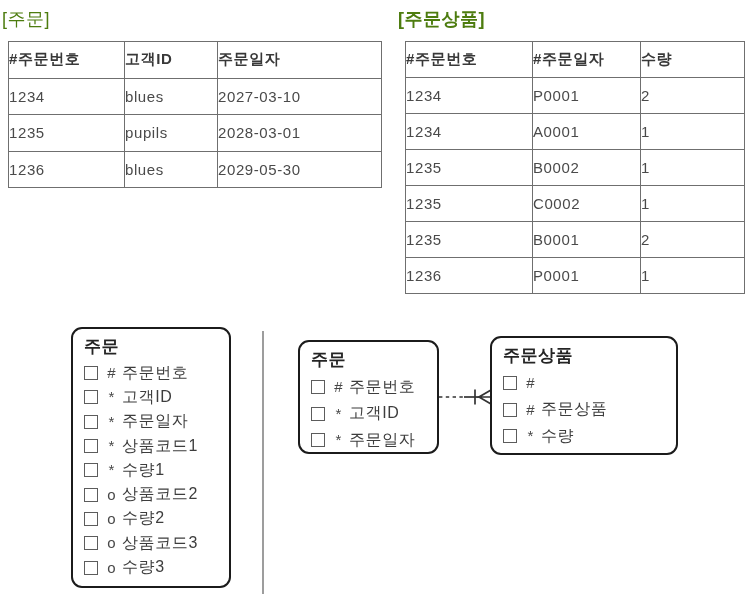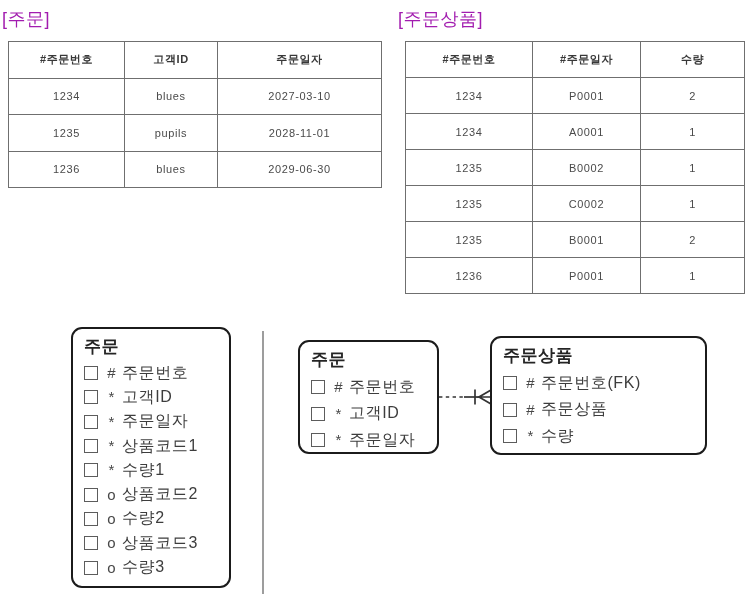--- a/index.html
+++ b/index.html
@@ -2,29 +2,29 @@
 <html><head>
 <meta charset="utf-8">
 <style>
   html,body{margin:0;padding:0;}
   body{
     width:750px;height:599px;position:relative;overflow:hidden;
     background:#ffffff;color:#3f3f3f;
     font-family:"Liberation Sans","DejaVu Sans",sans-serif;
   }
   
-  .caption{position:absolute;font-size:18px;color:#a21caf;letter-spacing:0.5px;}
+  .caption{position:absolute;font-size:18px;color:#4d7c0f;letter-spacing:0.5px;}
   #cap-order{left:2px;top:7px;}
-  #cap-order-item{left:398px;top:7px;}
+  #cap-order-item{left:398px;top:7px;font-weight:bold;}
 
   
   table{position:absolute;border-collapse:collapse;table-layout:fixed;background:#fff;}
   th,td{
-    border:1.3px solid #6f6f6f;text-align:center;vertical-align:middle;
-    font-size:11px;color:#4a4a4a;letter-spacing:0.6px;padding:0;
+    border:1.3px solid #6f6f6f;text-align:left;vertical-align:middle;
+    font-size:15px;color:#4a4a4a;letter-spacing:0.6px;padding:0;
     overflow:hidden;white-space:nowrap;
   }
   th{font-weight:bold;color:#383838;}
   #t-order{left:8px;top:41px;width:370px;}
   #t-order th,#t-order td{height:35.5px;}
   #t-order .c1{width:115px;} #t-order .c2{width:92px;} #t-order .c3{width:163px;}
   #t-order-item{left:405px;top:41px;width:336px;}
   #t-order-item th,#t-order-item td{height:35px;}
   #t-order-item .c1{width:126px;} #t-order-item .c2{width:107px;} #t-order-item .c3{width:103px;}
 
@@ -44,21 +44,21 @@
     border:1.5px solid #5c5c5c;background:#fff;margin-right:7px;
   }
   .sym{
     width:13px;flex:none;text-align:center;margin-right:4px;
     font-size:15px;color:#474747;line-height:12px;
   }
   .lbl{font-size:16px;color:#3d3d3d;letter-spacing:0.6px;white-space:nowrap;}
 
   #box-unnorm{left:71px;top:327px;width:160px;height:261px;}
   #box-order{left:298px;top:340px;width:141px;height:114px;}
-  #box-orderitem{left:490px;top:336px;width:217px;height:119px;}
+  #box-orderitem{left:490px;top:336px;width:188px;height:119px;}
 
   
   #divider{position:absolute;left:262px;top:331px;width:2px;height:263px;background:#9d9d9d;}
   #connector{position:absolute;left:437px;top:386px;width:56px;height:22px;}
 </style>
 </head>
 <body>
 
 <div class="caption" id="cap-order">[주문]</div>
 
@@ -72,26 +72,26 @@
   </thead>
   <tbody>
     <tr>
       <td>1234</td>
       <td>blues</td>
       <td>2027-03-10</td>
     </tr>
     <tr>
       <td>1235</td>
       <td>pupils</td>
-      <td>2028-11-01</td>
+      <td>2028-03-01</td>
     </tr>
     <tr>
       <td>1236</td>
       <td>blues</td>
-      <td>2029-06-30</td>
+      <td>2029-05-30</td>
     </tr>
   </tbody>
 </table>
 
 <div class="caption" id="cap-order-item">[주문상품]</div>
 
 <table id="t-order-item">
   <thead>
     <tr>
       <th class="c1">#주문번호</th>
@@ -213,21 +213,20 @@
   <line x1="38" y1="3.5" x2="38" y2="18.5" stroke="#333" stroke-width="1.7"></line>
   <path d="M54 4 L42 11 L54 11 M42 11 L54 18" fill="none" stroke="#333" stroke-width="1.7"></path>
 </svg>
 
 <div class="ebox" id="box-orderitem">
   <div class="title">주문상품</div>
   <ul class="attrs">
     <li class="attr">
       <span class="cb"></span>
       <span class="sym">#</span>
-      <span class="lbl">주문번호(FK)</span>
     </li>
     <li class="attr">
       <span class="cb"></span>
       <span class="sym">#</span>
       <span class="lbl">주문상품</span>
     </li>
     <li class="attr">
       <span class="cb"></span>
       <span class="sym">*</span>
       <span class="lbl">수량</span>

